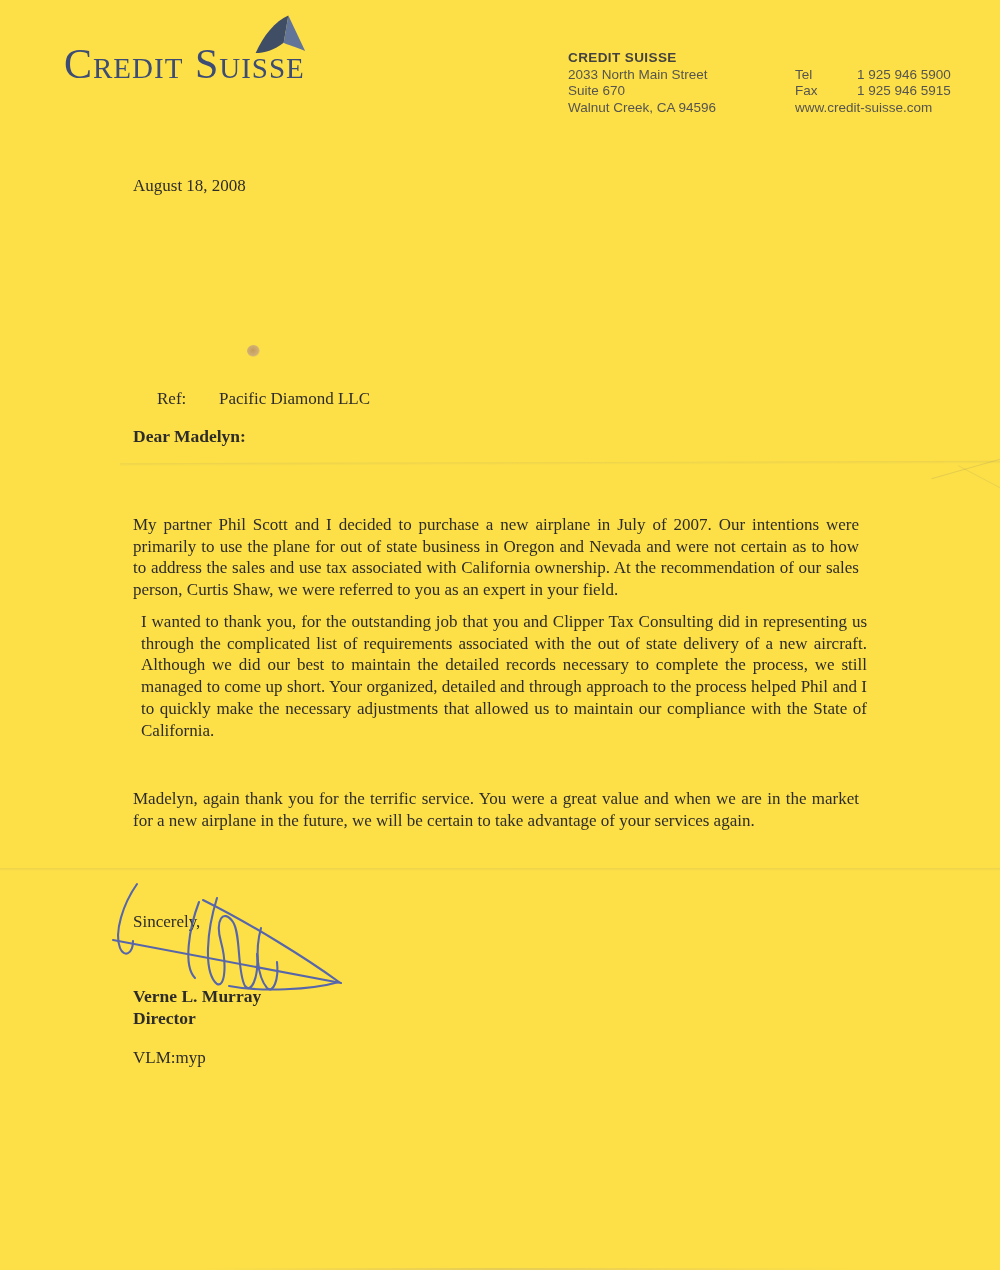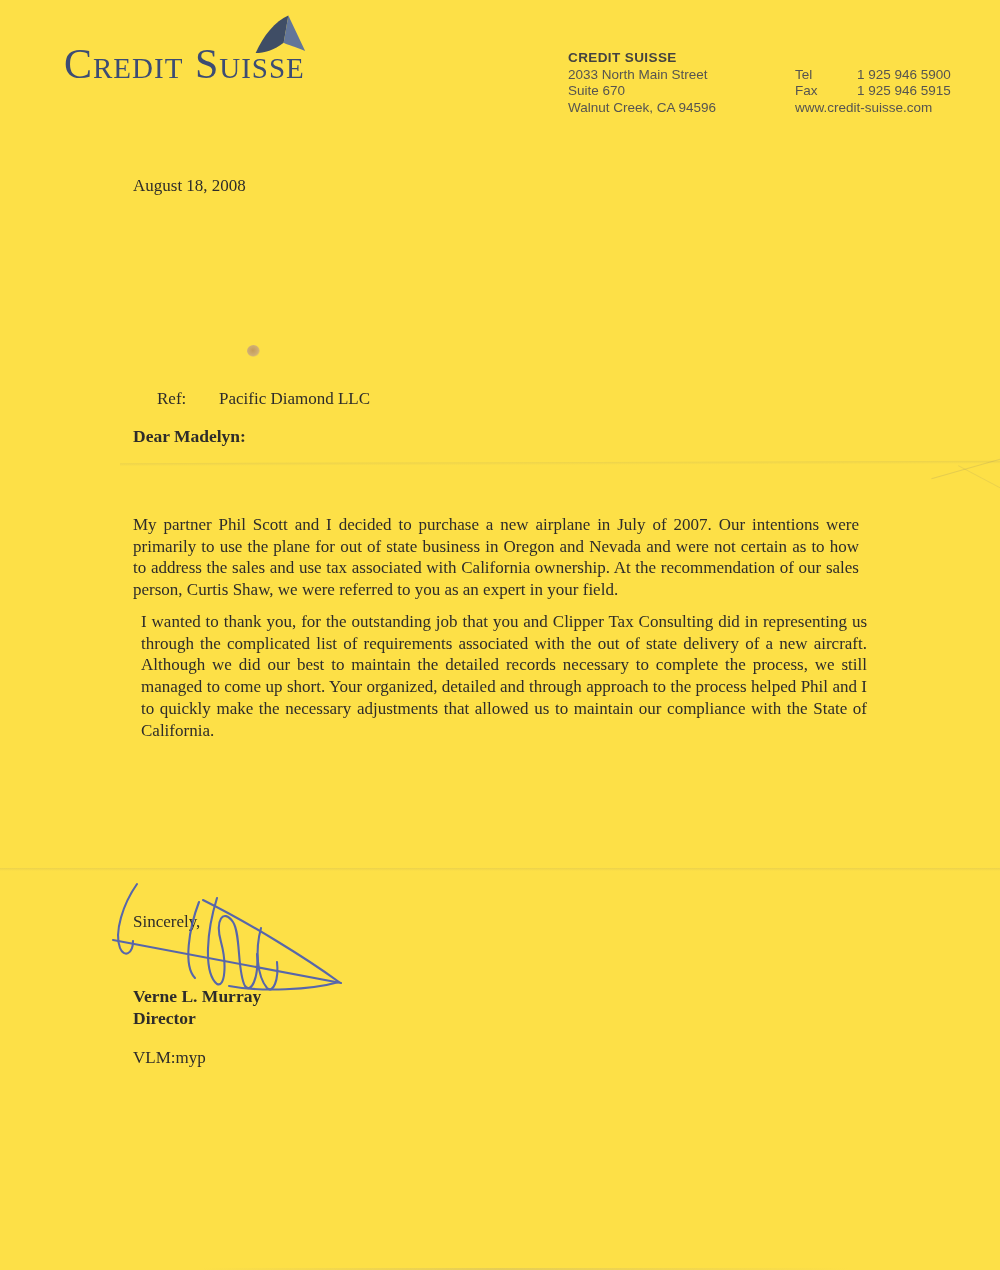--- a/index.html
+++ b/index.html
@@ -128,20 +128,21 @@
 
   <div class="ref-line">
     <span class="ref-label">Ref:</span>
     <span>Pacific Diamond LLC</span>
   </div>
 
   <div class="salutation">Dear Madelyn:</div>
 
   <div class="para p1">My partner Phil Scott and I decided to purchase a new airplane in July of 2007.  Our intentions were primarily to use the plane for out of state business in Oregon and Nevada and were not certain as to how to address the sales and use tax associated with California ownership.  At the recommendation of our sales person, Curtis Shaw, we were referred to you as an expert in your field.</div>
   <div class="para p2">I wanted to thank you, for the outstanding job that you and Clipper Tax Consulting did in representing us through the complicated list of requirements associated with the out of state delivery of a new aircraft.  Although we did our best to maintain the detailed records necessary to complete the process, we still managed to come up short.  Your organized, detailed and through approach to the process helped Phil and I to quickly make the necessary adjustments that allowed us to maintain our compliance with the State of California.</div>
+  <div class="para p3">Madelyn, again thank you for the terrific service.  You were a great value and when we are in the market for a new airplane in the future, we will be certain to take advantage of your services again.</div>
 
   <div class="closing">Sincerely,</div>
 
   <svg class="signature" viewBox="0 0 240 125" xmlns="http://www.w3.org/2000/svg">
     <g fill="none" stroke="#4156b8" stroke-width="2.1" stroke-linecap="round" opacity="0.88">
       <path d="M27,6 C13,26 4,54 10,70 C14,80 23,76 23,63"></path>
       <path d="M89,24 C79,50 73,88 85,100"></path>
       <path d="M107,20 C97,52 93,94 107,106 C115,110 117,86 111,64 C105,42 113,30 123,44 C131,56 127,94 135,108 C141,116 149,100 147,76"></path>
       <path d="M151,50 C145,72 147,98 157,110 C163,116 169,102 167,84"></path>
       <path d="M3,62 L231,105"></path>

